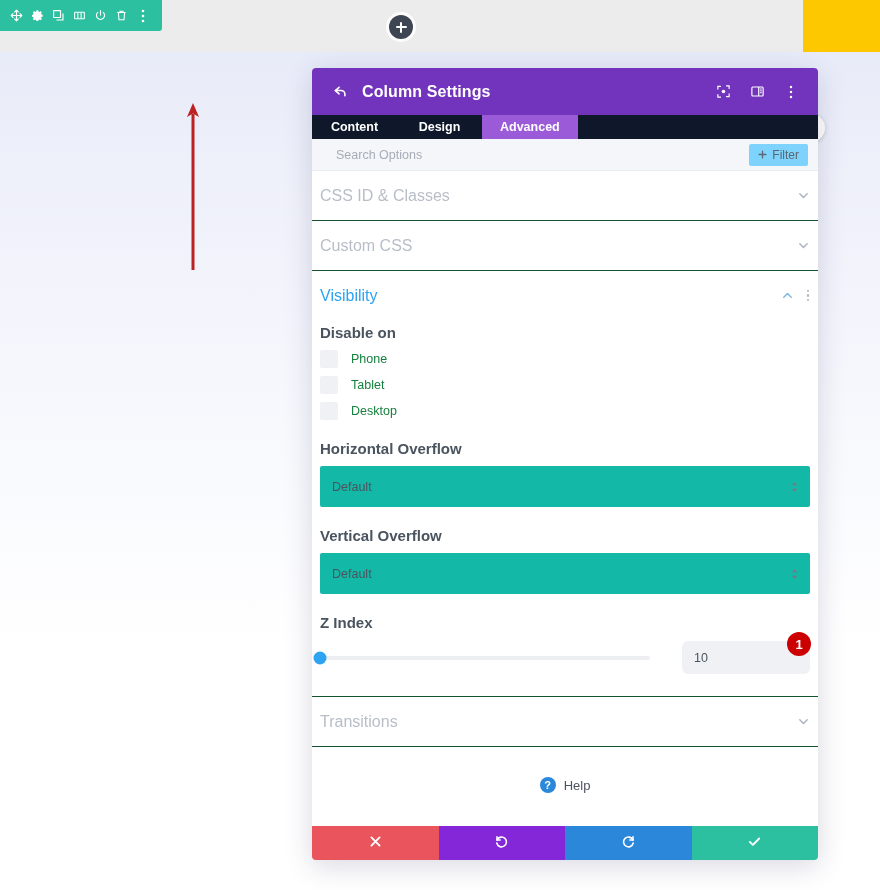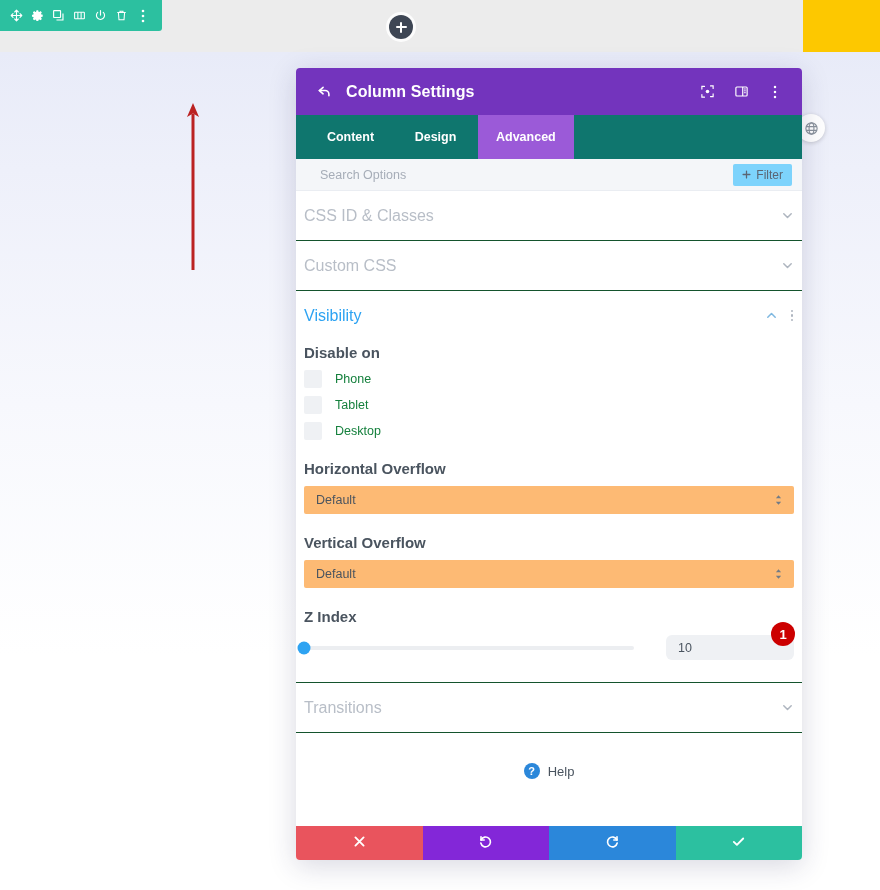--- a/index.html
+++ b/index.html
@@ -74,21 +74,21 @@
 
   
   .arrow-annotation {
     position: absolute; left: 182px; top: 100px;
     width: 22px; height: 172px; z-index: 30;
     pointer-events: none;
   }
 
   
   .settings-modal {
-    position: absolute; left: 296px; top: 68px;
+    position: absolute; left: 312px; top: 68px;
     width: 506px; height: 792px;
     background: #ffffff;
     border-radius: 4px;
     box-shadow: 0 6px 28px rgba(40,40,90,0.18);
     display: flex; flex-direction: column;
     overflow: hidden;
     z-index: 10;
   }
   .modal-header {
     height: 47px; background: #7230ad; background: #7334bd;
@@ -98,21 +98,21 @@
   .modal-back { width: 20px; height: 20px; display:flex; align-items:center; justify-content:center; color:#fff; cursor: pointer; }
   .modal-title {
     color: #ffffff; font-size: 16px; font-weight: bold;
     margin-left: 12px; letter-spacing: .1px;
     flex: 1 1 auto;
   }
   .header-icons { display: flex; align-items: center; gap: 16px; }
   .header-icons .hicon { width: 18px; height: 18px; display:flex; align-items:center; justify-content:center; color: rgba(255,255,255,.95); cursor:pointer; }
 
   .modal-tabs {
-    height: 44px; background: #0f766e; display: flex; flex: 0 0 auto; padding-left: 12px;
+    height: 24px; background: #0f172a; display: flex; flex: 0 0 auto;
   }
   .modal-tabs .tab {
     padding: 0 18px; min-width: 85px;
     display: flex; align-items: center; justify-content: center;
     color: #ffffff; font-size: 12.5px; font-weight: bold;
     cursor: pointer;
   }
   .modal-tabs .tab.active { background: #9b5ad8; }
 
   .search-bar {
@@ -159,21 +159,21 @@
   }
   .checkbox-box {
     width: 18px; height: 18px; background: #eff1f4; border-radius: 2px;
     flex: 0 0 auto;
   }
   .checkbox-label { font-size: 12.5px; color: #15803d; }
 
   .field-group { margin-top: 20px; }
   .select-wrap {
     position: relative;
-    background: #fdba74; border-radius: 2px; height: 28px;
+    background: #14b8a6; border-radius: 2px; height: 41px;
     display: flex; align-items: center; padding: 0 12px;
   }
   .select-value { font-size: 12.5px; color: #4a545f; }
   .select-arrows {
     position: absolute; right: 12px; top: 50%; transform: translateY(-50%);
     display: flex; flex-direction: column; gap: 2px; align-items: center;
   }
 
   .slider-row {
     display: flex; align-items: center; gap: 0px; margin-top: 10px;
@@ -181,21 +181,21 @@
   .slider-track {
     position: relative; flex: 1 1 auto; height: 4px;
     background: #eceef1; border-radius: 2px; margin-right: 32px;
   }
   .slider-handle {
     position: absolute; left: 0; top: 50%; transform: translate(-50%,-50%);
     width: 13px; height: 13px; border-radius: 50%; background: #2ea3f2;
     cursor: pointer;
   }
   .number-input {
-    width: 128px; height: 25px; background: #eff1f4; border-radius: 6px;
+    width: 128px; height: 33px; background: #eff1f4; border-radius: 6px;
     display: flex; align-items: center; padding: 0 12px;
     font-size: 12.5px; color: #4a545f;
     flex: 0 0 auto;
     text-align: right;
   }
   .callout-badge {
     position: absolute; right: -1px; top: 50%; transform: translateY(-50%);
     width: 24px; height: 24px; border-radius: 50%; background: #cc0000;
     color: #fff; font-size: 13px; font-weight: bold;
     display: flex; align-items: center; justify-content: center;

